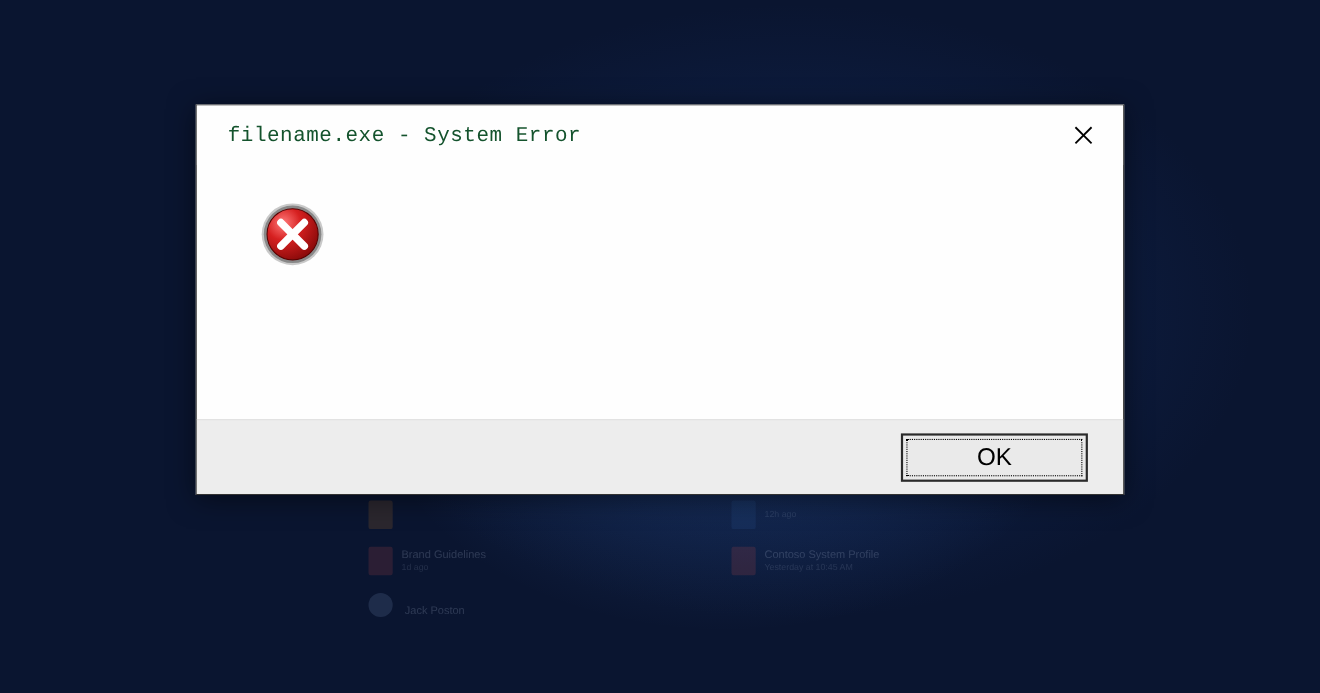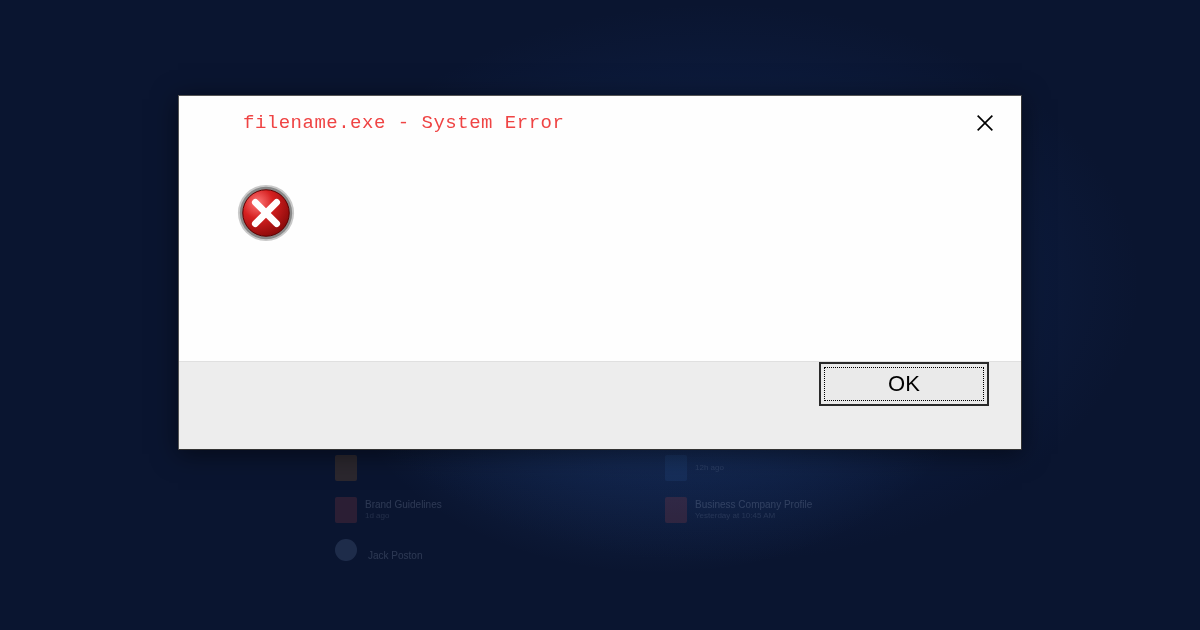--- a/index.html
+++ b/index.html
@@ -70,23 +70,22 @@
     .titlebar {
       height: 54px;
       display: flex;
       align-items: center;
       justify-content: space-between;
       padding: 0 18px 0 28px;
       background: #fefefe;
     }
     .titlebar .title {
       font-size: 19px;
-      color: #ef4444;
+      color: #14532d;
       letter-spacing: 0.5px;
-      margin-left: 36px;
     }
     .close-btn {
       width: 36px; height: 36px;
       display: flex; align-items: center; justify-content: center;
       cursor: pointer;
     }
     .close-btn svg { width: 22px; height: 22px; }
 
     .content {
       flex: 1;
@@ -104,25 +103,25 @@
     .error-icon svg { width: 100%; height: 100%; }
     .message {
       font-size: 19px;
       line-height: 1.5;
       color: #000;
       letter-spacing: 0.3px;
       padding-top: 6px;
     }
 
     .footer {
-      height: 88px;
+      height: 68px;
       background: #ededed;
       border-top: 1px solid #e0e0e0;
       display: flex;
-      align-items: flex-start;
+      align-items: center;
       justify-content: flex-end;
       padding-right: 32px;
     }
     .ok-btn {
       width: 170px;
       height: 44px;
       background: #eaeaea;
       border: 2px solid #2a2a2a;
       outline: 1px dotted #000;
       outline-offset: -6px;
@@ -165,21 +164,21 @@
     <div class="desktop-item">
       <div class="file-icon blue"></div>
       <div class="item-text">
         <span></span>
         <span class="sub">12h ago</span>
       </div>
     </div>
     <div class="desktop-item">
       <div class="file-icon"></div>
       <div class="item-text">
-        <span>Business Company Profile</span>
+        <span>Contoso System Profile</span>
         <span class="sub">Yesterday at 10:45 AM</span>
       </div>
     </div>
   </div>
 </div>
 
 <div class="dialog">
   <div class="titlebar">
     <span class="title">filename.exe - System Error</span>
     <div class="close-btn">

